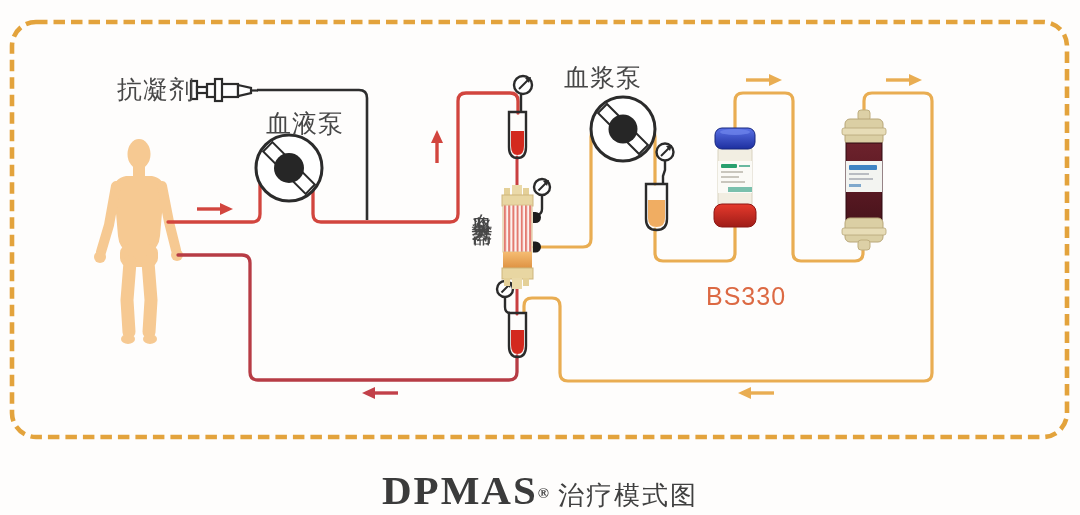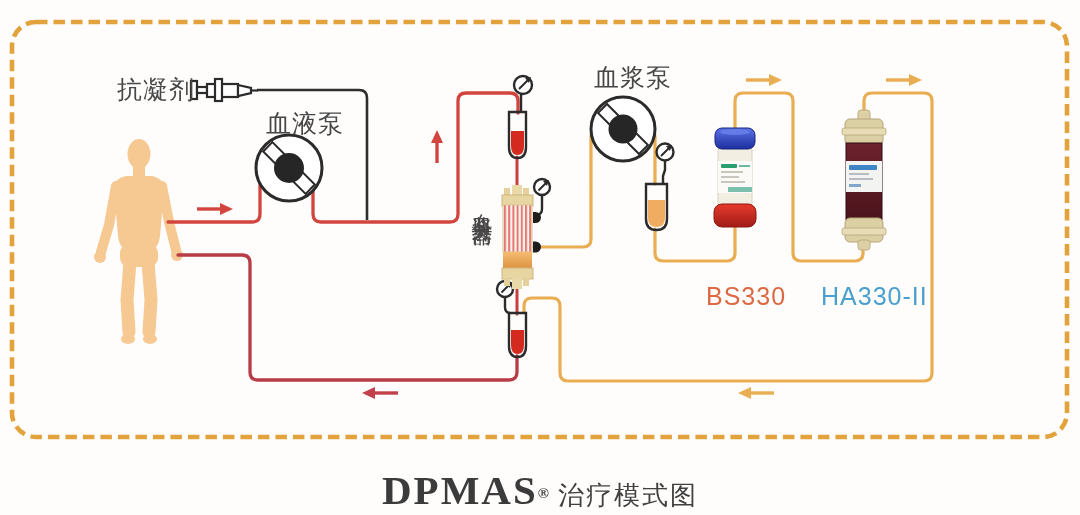--- a/index.html
+++ b/index.html
@@ -7,21 +7,21 @@
     position:relative;width:1080px;height:515px;background:#fefdfc;
     font-family:"Liberation Sans",sans-serif;overflow:hidden;
   }
   .stage svg{position:absolute;left:0;top:0;}
   .lbl{
     position:absolute;color:#474747;font-size:25px;letter-spacing:1px;
     font-family:"Liberation Sans",sans-serif;white-space:nowrap;line-height:1.1;
   }
   .lbl-anticoagulant{left:117px;top:76px;}
   .lbl-blood-pump{left:266px;top:110px;}
-  .lbl-plasma-pump{left:594px;top:64px;}
+  .lbl-plasma-pump{left:564px;top:64px;}
   .lbl-separator{
     left:471px;top:197px;writing-mode:vertical-rl;text-orientation:upright;
     font-size:21px;letter-spacing:3px;
   }
   .lbl-bs330{left:706px;top:283px;color:#dc6943;font-size:25px;}
   .lbl-ha330{left:821px;top:283px;color:#4aa0cc;font-size:25px;}
   .title{
     position:absolute;left:0;right:0;top:466px;text-align:center;color:#3b3b3b;
   }
   .title .brand{
@@ -235,19 +235,18 @@
     <rect x="842" y="228" width="44" height="7" rx="2" fill="#e7dcb6" stroke="#b8a678" stroke-width="0.8"></rect>
     <rect x="858" y="240" width="12" height="10" rx="3" fill="#ddd0a6" stroke="#bfae7f" stroke-width="1"></rect>
   </g>
 </svg>
 
 <div class="lbl lbl-anticoagulant">抗凝剂</div>
 <div class="lbl lbl-blood-pump">血液泵</div>
 <div class="lbl lbl-plasma-pump">血浆泵</div>
 <div class="lbl lbl-separator">血浆分离器</div>
 <div class="lbl lbl-bs330">BS330</div>
-<div class="lbl lbl-ha330">HA330-II</div>
 
 <div class="title">
   <span class="brand">DPMAS</span><sup class="reg">®</sup><span class="suffix">治疗模式图</span>
 </div>
 
 </div>
 
 </body></html>

